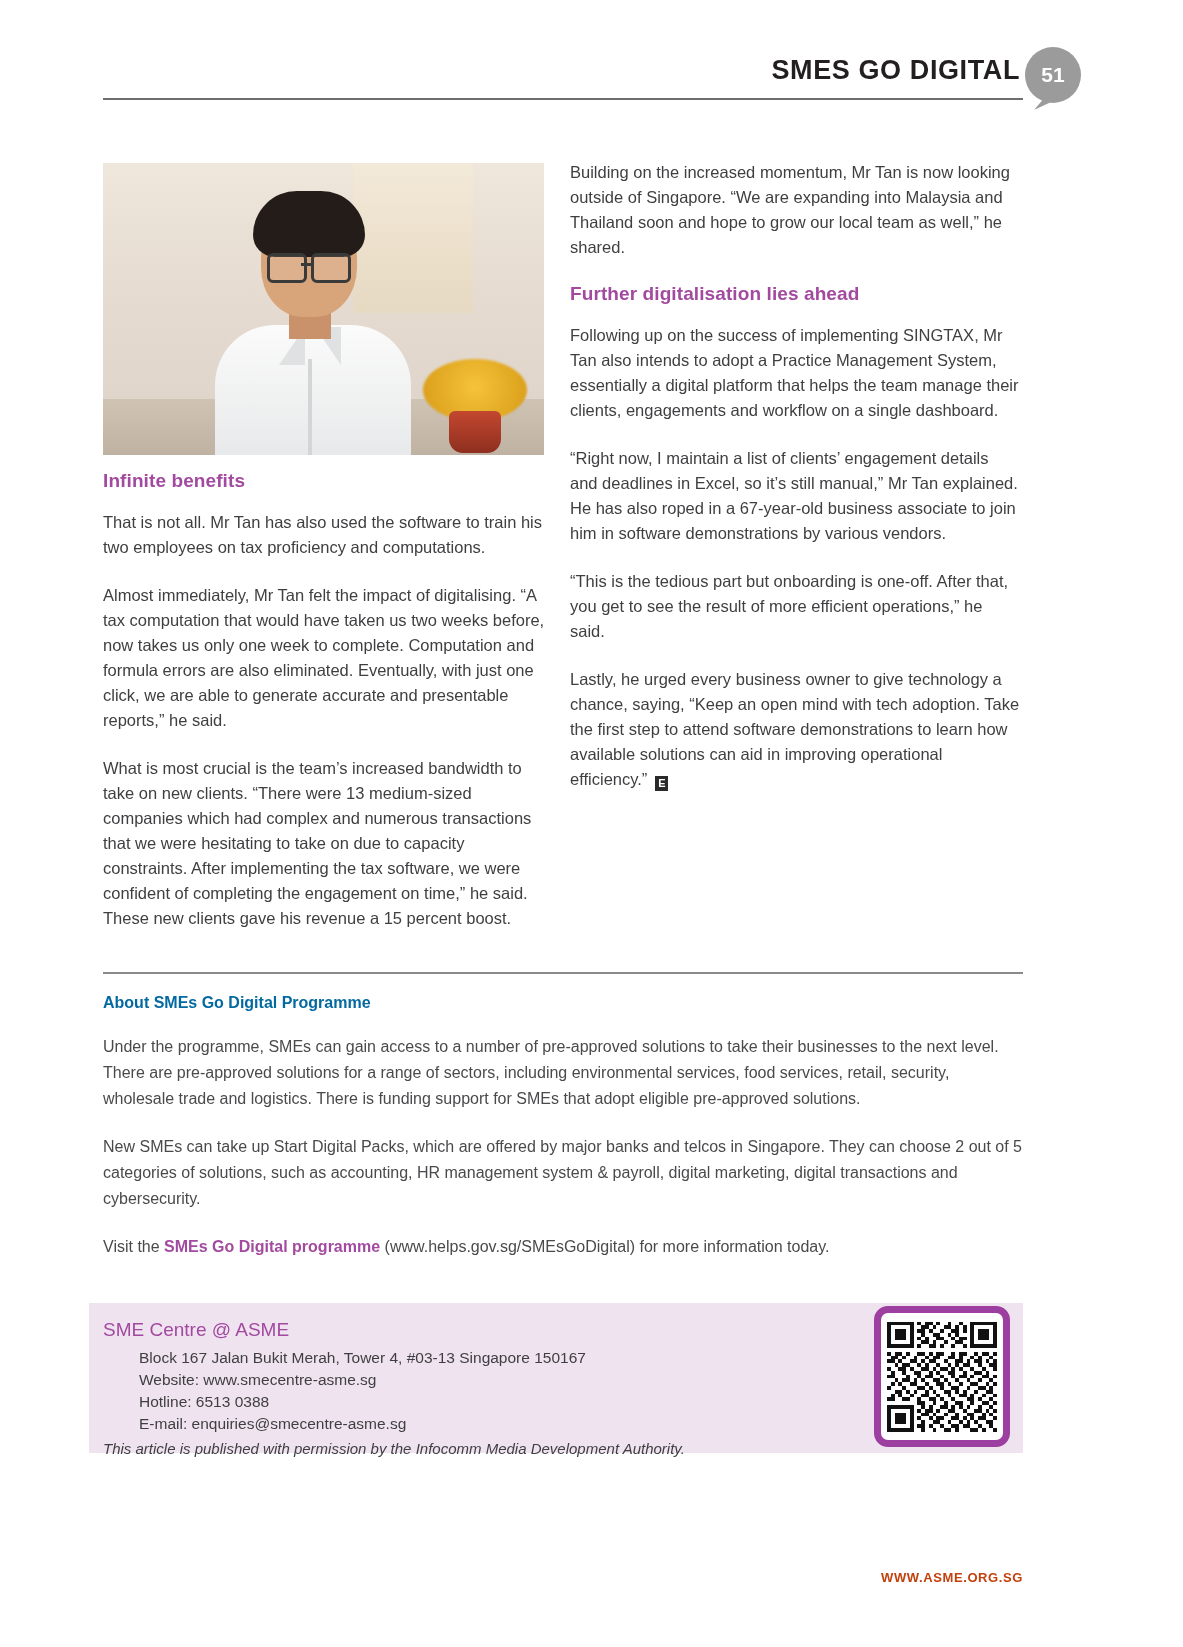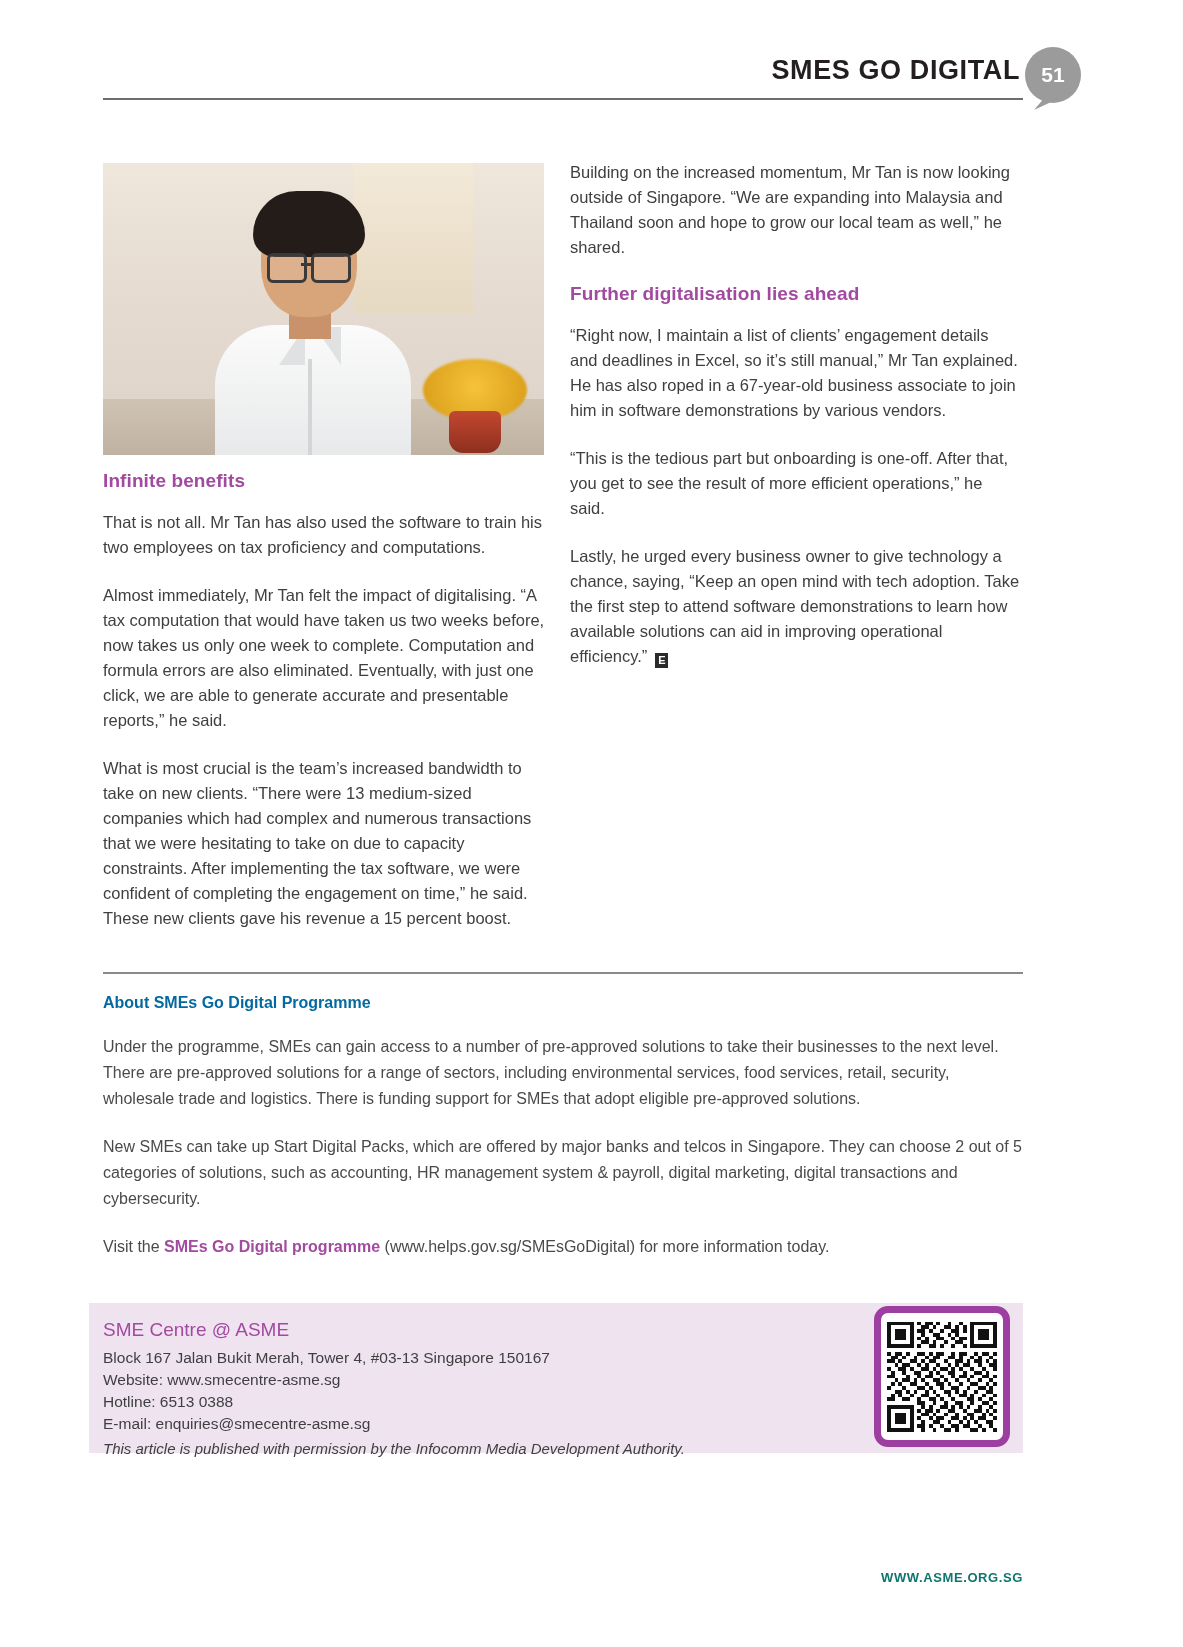--- a/index.html
+++ b/index.html
@@ -163,37 +163,37 @@
   
   .contact {
     position:absolute; left:89px; top:1303px; width:934px; height:150px;
     background:#f0e3f0;
   }
   .contact-inner { position:absolute; left:14px; top:16px; width:700px; }
   .contact h4 {
     margin:0 0 6px 0; font-size:19px; font-weight:normal; color:#a24aa0;
   }
   .contact .line {
-    font-size:15.5px; line-height:22px; color:#3f3f41;
+    font-size:15.5px; line-height:22px; color:#3f3f41;margin-left:36px;
   }
   .contact .note {
     margin-top:5px; font-size:15px; font-style:italic; color:#3f3f41;
   }
 
   .qr-wrap {
     position:absolute; left:874px; top:1306px; width:136px; height:141px;
     border:7px solid #9c3fa0; border-radius:14px; background:#ffffff;
     box-sizing:border-box; padding:6px;
   }
   .qr { width:100%; height:100%; display:block; }
 
   
   .footer {
     position:absolute; right:160px; top:1570px;
-    font-size:13px; font-weight:bold; letter-spacing:0.6px; color:#0f766e;
+    font-size:13px; font-weight:bold; letter-spacing:0.6px; color:#c2410c;
   }
 </style>
 </head>
 <body>
 
 <div class="page">
 
   <div class="header">
     <div class="header-title">SMES GO DIGITAL</div>
     <div class="header-rule"></div>
@@ -232,20 +232,21 @@
   <div class="col-left">
     <h2 class="sect">Infinite benefits</h2>
     <p class="body">That is not all. Mr Tan has also used the software to train his two employees on tax proficiency and computations.</p>
     <p class="body">Almost immediately, Mr Tan felt the impact of digitalising. “A tax computation that would have taken us two weeks before, now takes us only one week to complete. Computation and formula errors are also eliminated. Eventually, with just one click, we are able to generate accurate and presentable reports,” he said.</p>
     <p class="body">What is most crucial is the team’s increased bandwidth to take on new clients. “There were 13 medium-sized companies which had complex and numerous transactions that we were hesitating to take on due to capacity constraints. After implementing the tax software, we were confident of completing the engagement on time,” he said. These new clients gave his revenue a 15 percent boost.</p>
   </div>
 
   <div class="col-right">
     <p class="body">Building on the increased momentum, Mr Tan is now looking outside of Singapore. “We are expanding into Malaysia and Thailand soon and hope to grow our local team as well,” he shared.</p>
     <h2 class="sect">Further digitalisation lies ahead</h2>
+    <p class="body">Following up on the success of implementing SINGTAX, Mr Tan also intends to adopt a Practice Management System, essentially a digital platform that helps the team manage their clients, engagements and workflow on a single dashboard.</p>
     <p class="body">“Right now, I maintain a list of clients’ engagement details and deadlines in Excel, so it’s still manual,” Mr Tan explained. He has also roped in a 67-year-old business associate to join him in software demonstrations by various vendors.</p>
     <p class="body">“This is the tedious part but onboarding is one-off. After that, you get to see the result of more efficient operations,” he said.</p>
     <p class="body"><span>Lastly, he urged every business owner to give technology a chance, saying, “Keep an open mind with tech adoption. Take the first step to attend software demonstrations to learn how available solutions can aid in improving operational efficiency.”</span><span class="end-mark">E</span></p>
   </div>
 
   <div class="about-rule"></div>
   <div class="about">
     <h3>About SMEs Go Digital Programme</h3>
     <p>Under the programme, SMEs can gain access to a number of pre-approved solutions to take their businesses to the next level. There are pre-approved solutions for a range of sectors, including environmental services, food services, retail, security, wholesale trade and logistics. There is funding support for SMEs that adopt eligible pre-approved solutions.</p>
     <p>New SMEs can take up Start Digital Packs, which are offered by major banks and telcos in Singapore. They can choose 2 out of 5 categories of solutions, such as accounting, HR management system &amp; payroll, digital marketing, digital transactions and cybersecurity.</p>

